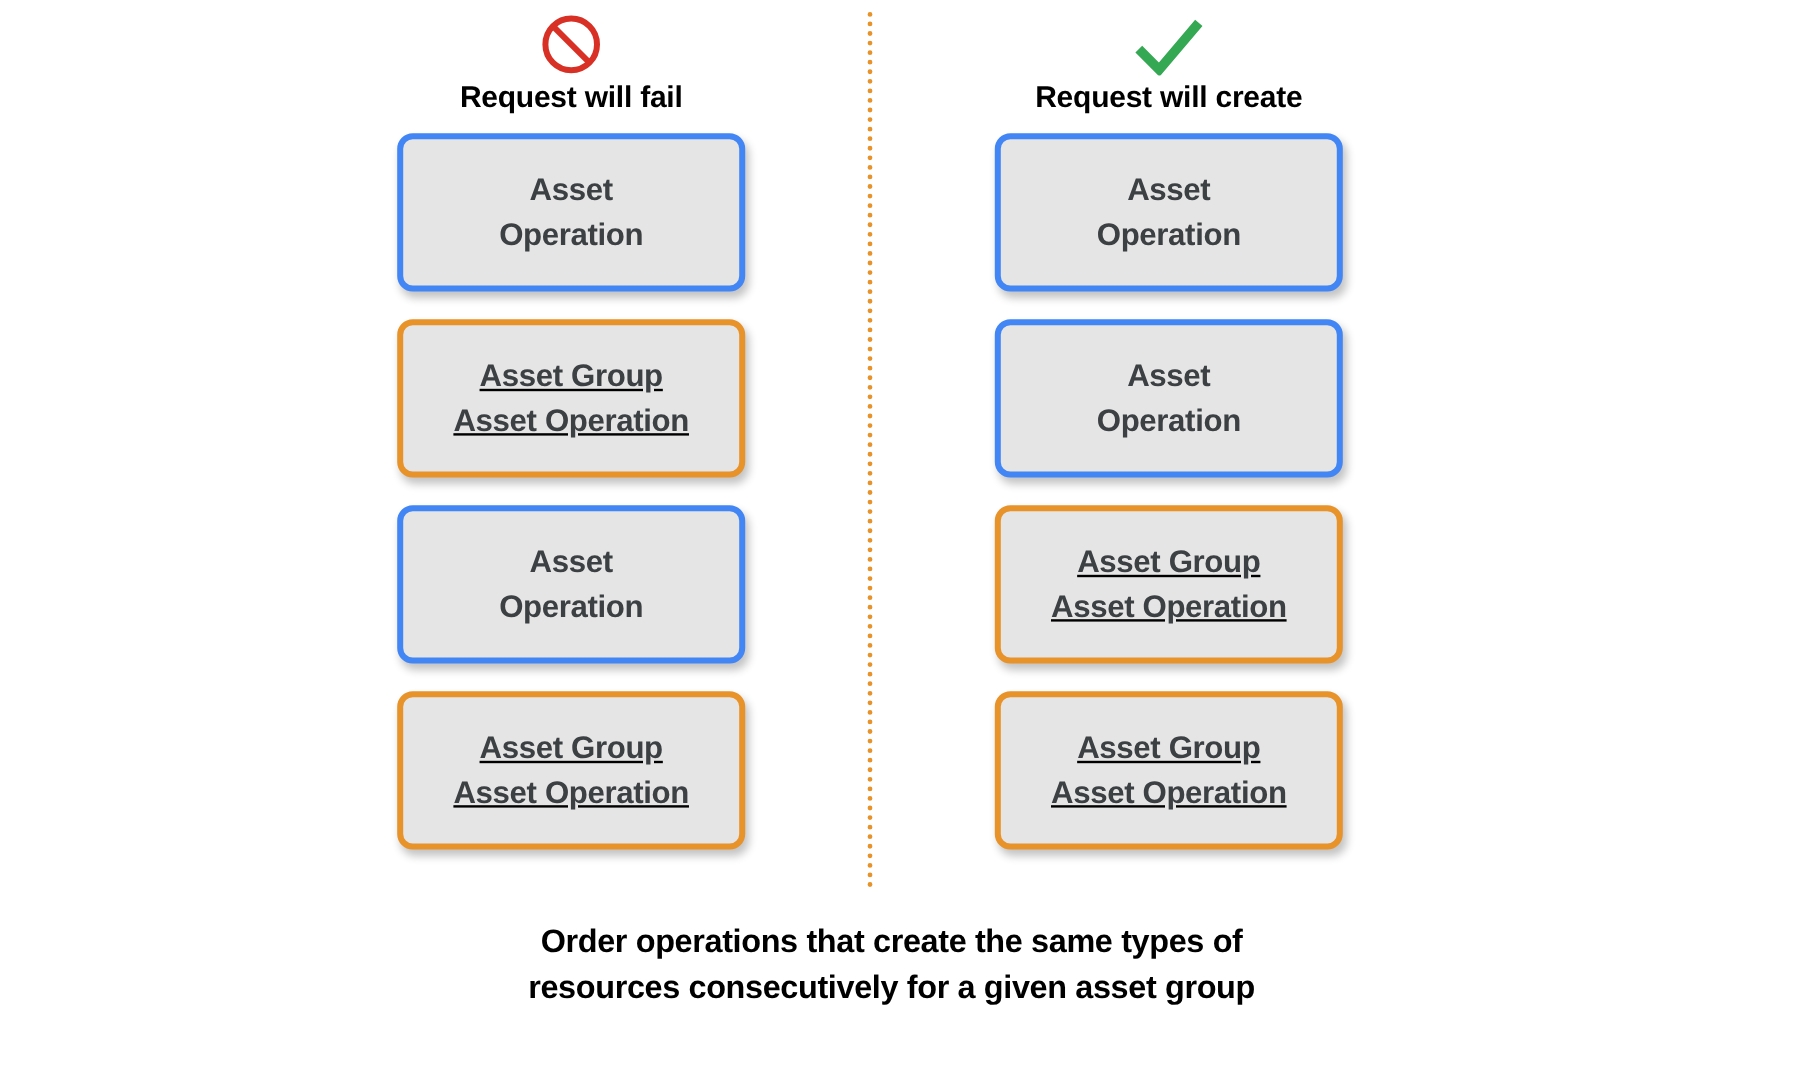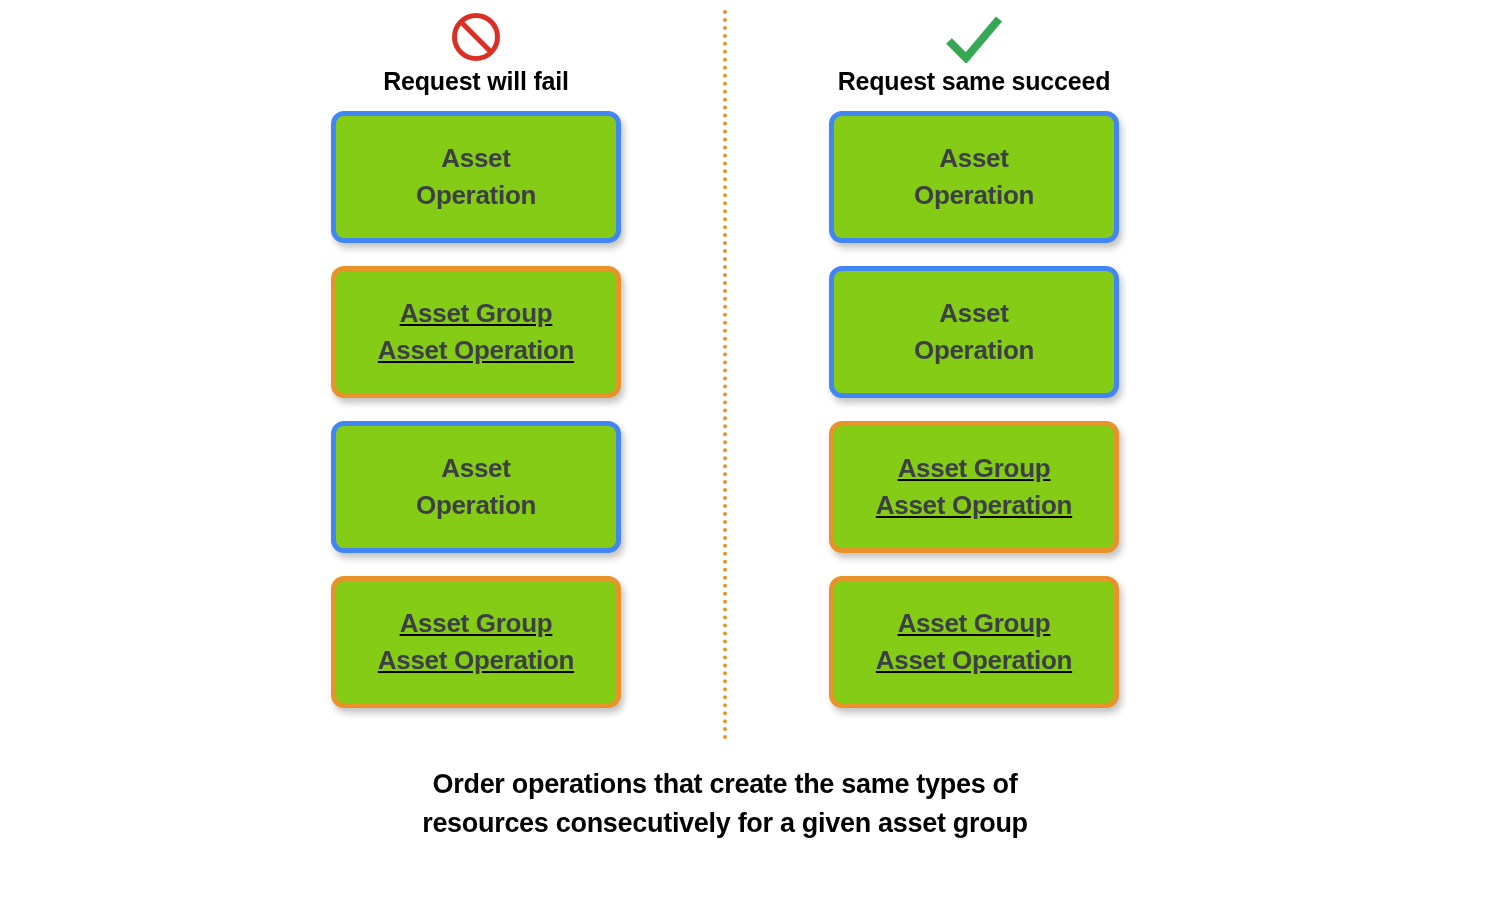--- a/index.html
+++ b/index.html
@@ -74,21 +74,21 @@
     width: 290px;
   }
 
   .op-box {
     box-sizing: border-box;
     width: 290px;
     height: 132px;
     margin-bottom: 23px;
     border-radius: 13px;
     border: 5px solid #4285F4;
-    background: #84cc16;
+    background: #e5e5e5;
     box-shadow: 3px 5px 7px rgba(0,0,0,0.24);
     display: flex;
     align-items: center;
     justify-content: center;
     text-align: center;
   }
   .op-box.type-asset-group { border-color: #E8922A; text-decoration: underline; }
 
   .op-label {
     font-size: 26px;
@@ -105,20 +105,21 @@
     left: 0;
     top: 765px;
     width: 1450px;
     text-align: center;
     font-size: 27px;
     font-weight: bold;
     color: #000000;
     line-height: 39px;
     letter-spacing: -0.3px;
     white-space: pre-line;
+    padding-left: 18px;
   }
 </style>
 </head>
 <body>
 
 <div class="canvas">
 
   <div class="divider"></div>
 
   <div class="column column-fail">
@@ -154,21 +155,21 @@
   </div>
 
   <div class="column column-succeed">
 
     <div class="col-header">
       <div class="status-icon">
         <svg width="62" height="52" viewBox="0 0 62 52" aria-hidden="true">
           <polyline points="6,30 23,47 56,8" fill="none" stroke="#34A853" stroke-width="8" stroke-linecap="butt" stroke-linejoin="miter"></polyline>
         </svg>
       </div>
-      <div class="col-title">Request same succeed</div>
+      <div class="col-title">Request will create</div>
     </div>
 
     <div class="box-stack">
       <div class="op-box type-asset">
         <span class="op-label">Asset
 Operation</span>
       </div>
       <div class="op-box type-asset">
         <span class="op-label">Asset
 Operation</span>

